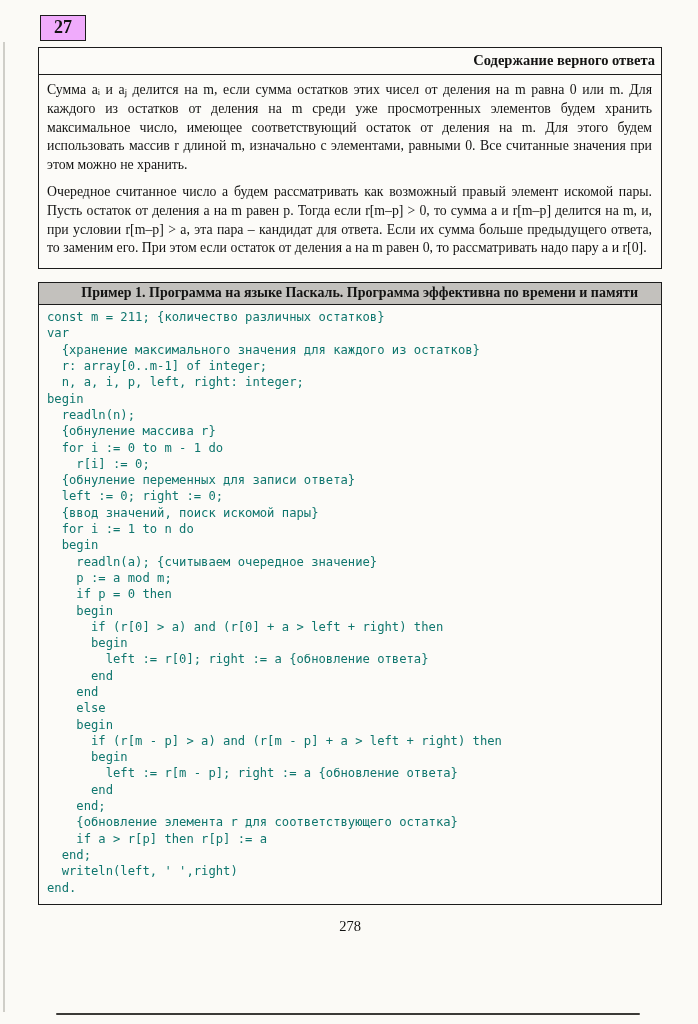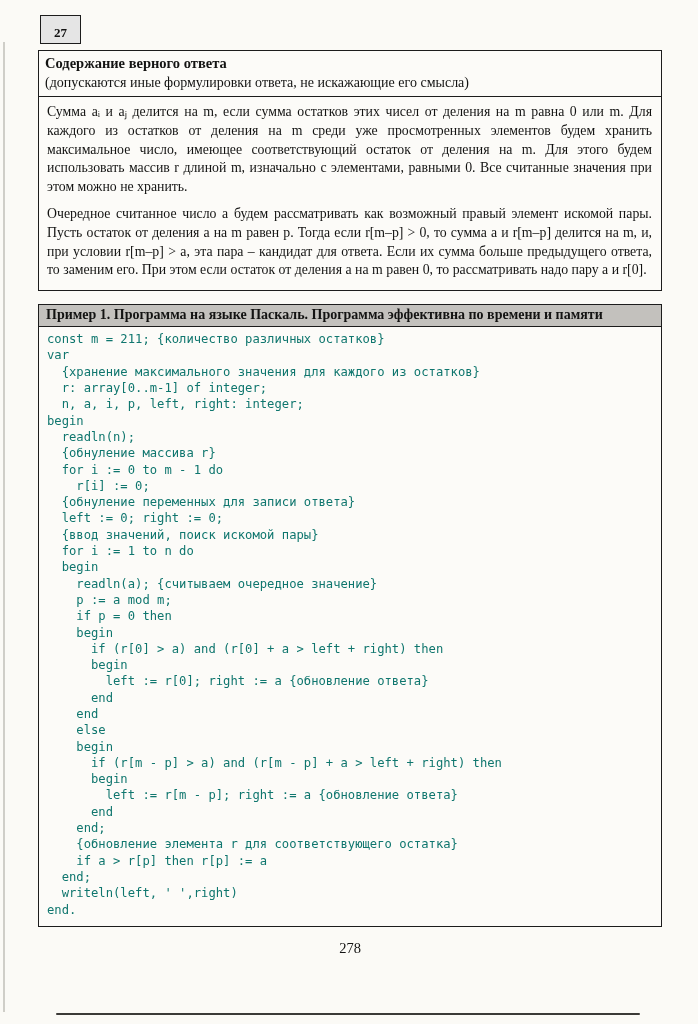--- a/index.html
+++ b/index.html
@@ -9,30 +9,30 @@
     font-family:"Liberation Serif", serif;
     color:#131312;
     position:relative;
     overflow:hidden;
   }
   .page { position:absolute; inset:0; padding:15px 36px 0 38px; }
 
   .task-box {
     display:inline-block;
     border:1.6px solid #1c1c1c;
-    padding:9px 13px 2px;
+    padding:1px 13px 2px;
     font-weight:bold;
-    font-size:13px;
+    font-size:18px;
     margin-left:2px;
-    background:#e5e5e5;
+    background:#f0abfc;
   }
 
   .answer-box { border:1.3px solid #1c1c1c; margin-top:6px; background:#fcfbf8; }
   .answer-header {
-    text-align:left;
+    text-align:right;
     border-bottom:1.3px solid #1c1c1c;
     padding:3px 6px 4px;
     line-height:19px;
   }
   .answer-title { font-weight:bold; font-size:14.5px; }
   .answer-subtitle { font-size:14px; }
   .answer-body {
     padding:6px 9px 8px 8px;
     font-size:13.8px;
     line-height:18.8px;
@@ -40,22 +40,23 @@
   }
   .para { margin-bottom:8px; }
   .para:last-child { margin-bottom:2px; }
 
   .code-box { border:1.3px solid #1c1c1c; margin-top:13px; background:#fcfbf8; }
   .code-header {
     background:#c3c1bd;
     border-bottom:1.3px solid #1c1c1c;
     font-weight:bold;
     font-size:14px;
-    padding:1px 7px 2px;
+    padding:1px 23px 2px;
     line-height:18px;
+    text-align:right;
   }
   .code-pre {
     font-family:"DejaVu Sans Mono", monospace;
     font-size:12.2px;
     line-height:16.3px;
     padding:4px 6px 8px 8px;
     white-space:pre;
     color:#0f766e;
   }
 
@@ -73,21 +74,20 @@
 </head>
 <body>
 
 <div class="page">
 
   <div class="task-box">27</div>
 
   <div class="answer-box">
     <div class="answer-header">
       <div class="answer-title">Содержание верного ответа</div>
-      <div class="answer-subtitle">(допускаются иные формулировки ответа, не искажающие его смысла)</div>
     </div>
     <div class="answer-body">
         <div class="para">Сумма aᵢ и aⱼ делится на m, если сумма остатков этих чисел от деления на m равна 0 или m. Для каждого из остатков от деления на m среди уже просмотренных элементов будем хранить максимальное число, имеющее соответствующий остаток от деления на m. Для этого будем использовать массив r длиной m, изначально с элементами, равными 0. Все считанные значения при этом можно не хранить.</div>
         <div class="para">Очередное считанное число a будем рассматривать как возможный правый элемент искомой пары. Пусть остаток от деления a на m равен p. Тогда если r[m–p] &gt; 0, то сумма a и r[m–p] делится на m, и, при условии r[m–p] &gt; a, эта пара – кандидат для ответа. Если их сумма больше предыдущего ответа, то заменим его. При этом если остаток от деления a на m равен 0, то рассматривать надо пару a и r[0].</div>
       </div>
   </div>
 
   <div class="code-box">
     <div class="code-header">Пример 1. Программа на языке Паскаль. Программа эффективна по времени и памяти</div>
     <pre class="code-pre">const m = 211; {количество различных остатков}

